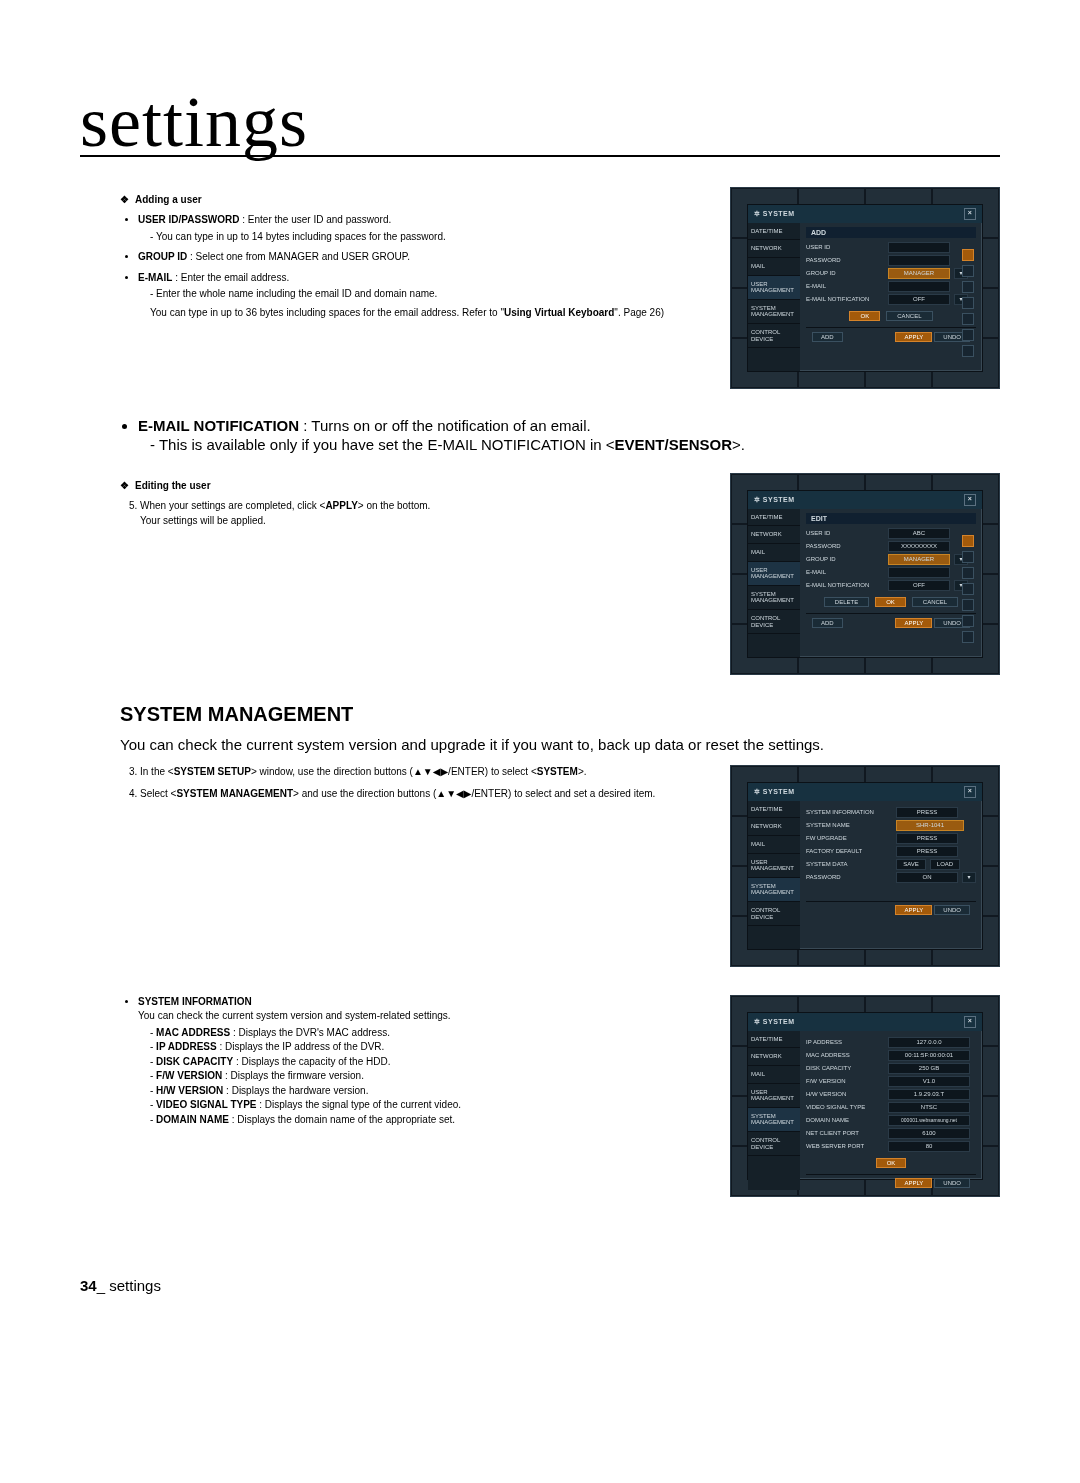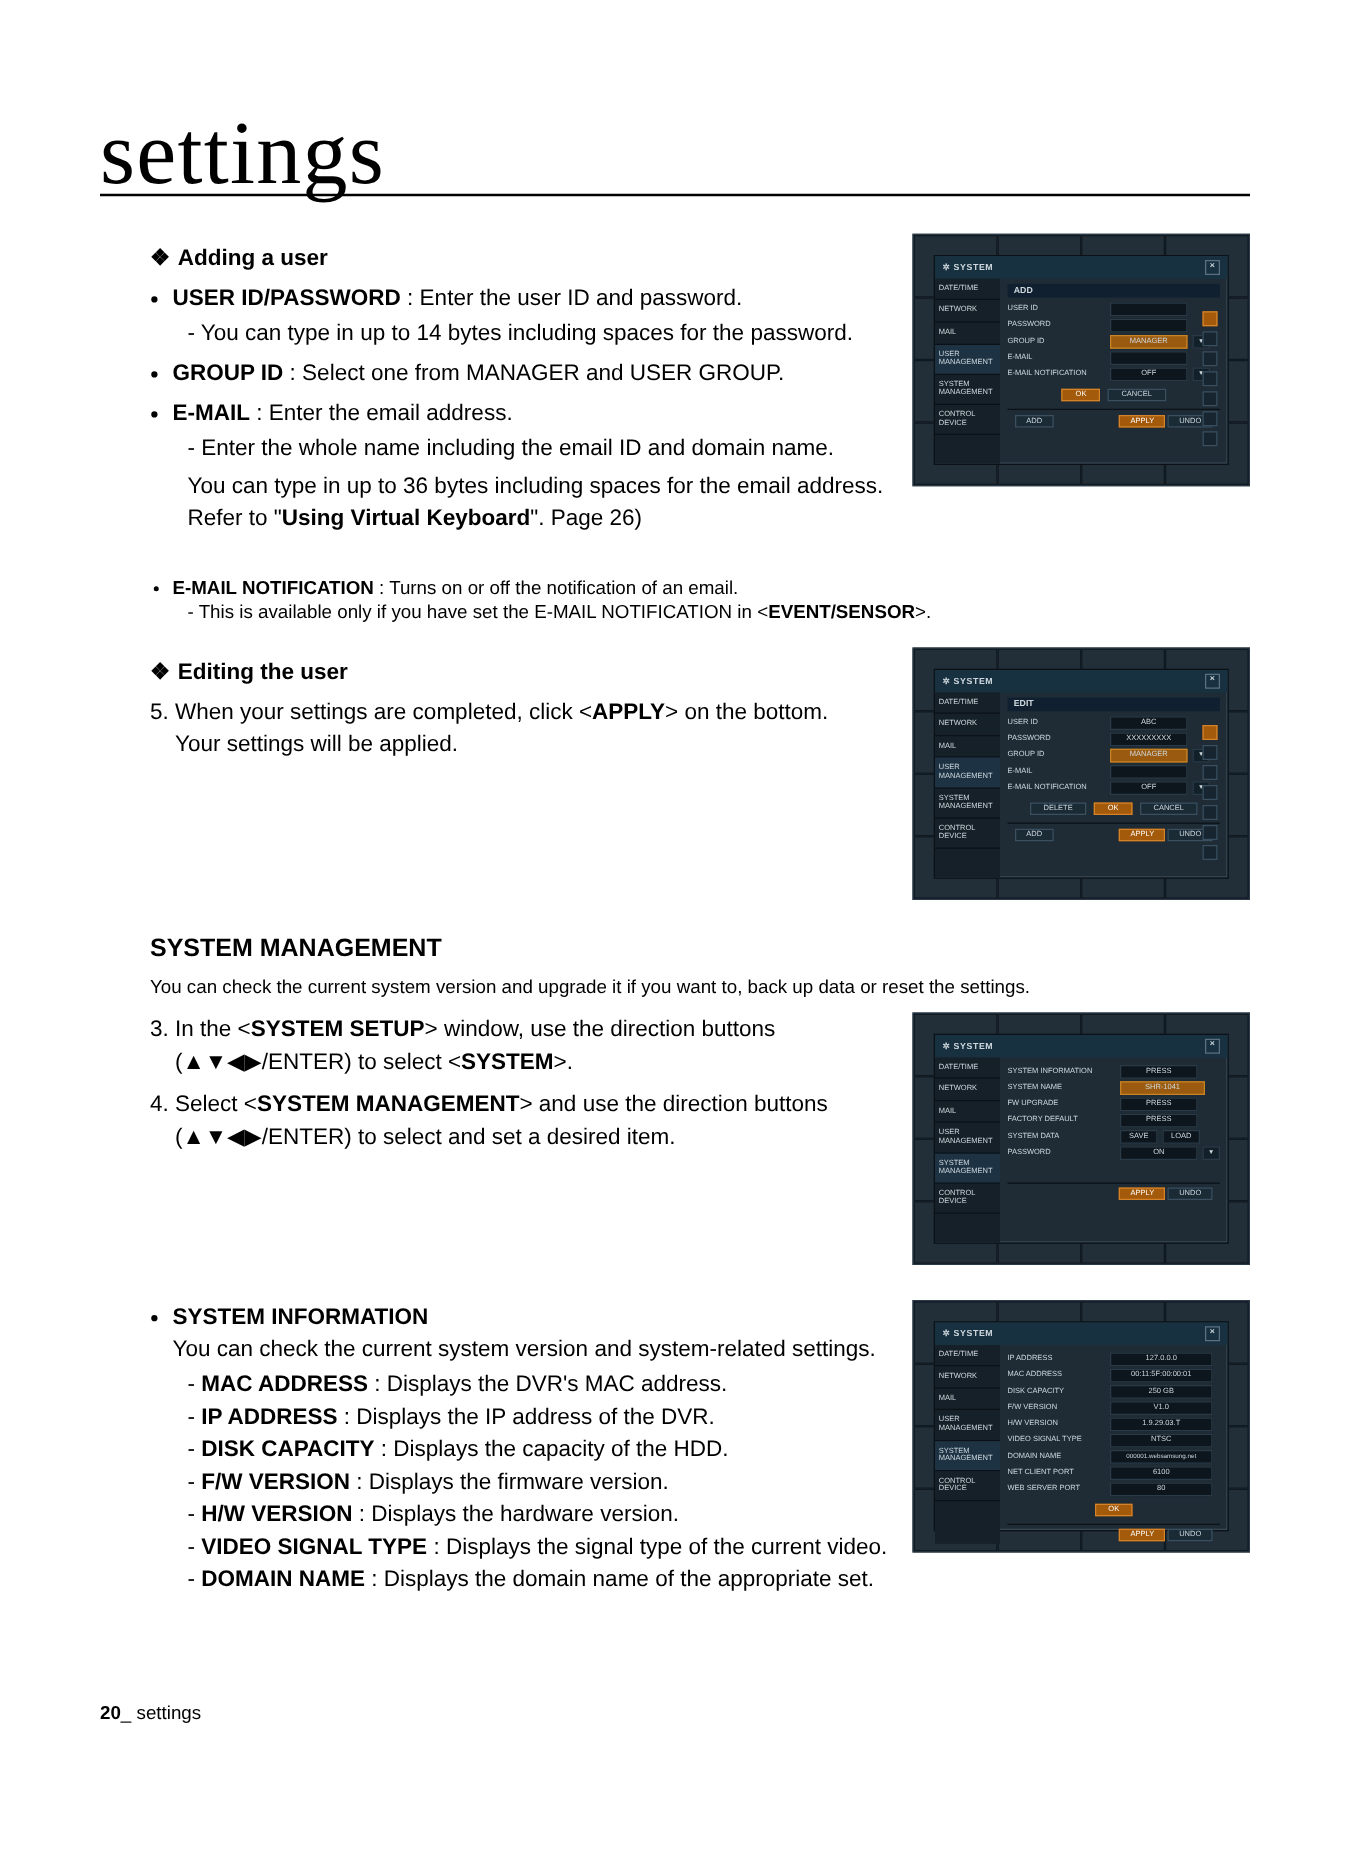--- a/index.html
+++ b/index.html
@@ -30,21 +30,21 @@
     padding-left: 40px;
   }
   .row {
     display: flex;
     align-items: flex-start;
     gap: 16px;
     margin-bottom: 28px;
   }
   .textcol {
     flex: 1 1 auto;
-    font-size: 18px;
+    font-size: 10px;
     line-height: 1.45;
   }
   .figcol {
     flex: 0 0 270px;
   }
   .subhead {
     font-weight: bold;
     margin: 6px 0;
   }
   .subhead .diamond {
@@ -649,15 +649,15 @@
               </div>
             </div>
           </div>
         </div>
       </div>
     </div>
 
   </div>
 
   <div class="footer">
-    <span class="pn">20</span><span>_</span> <span>settings</span>
+    <span class="pn">34</span><span>_</span> <span>settings</span>
   </div>
 </div>
 
 </body></html>

